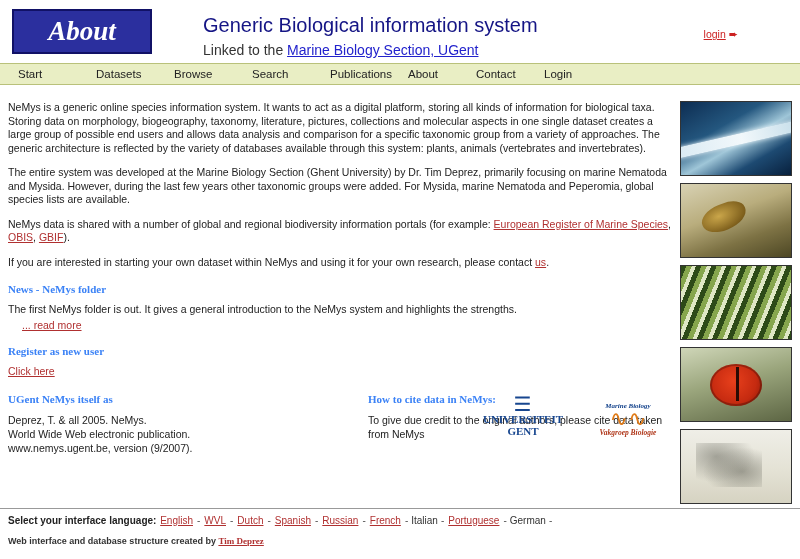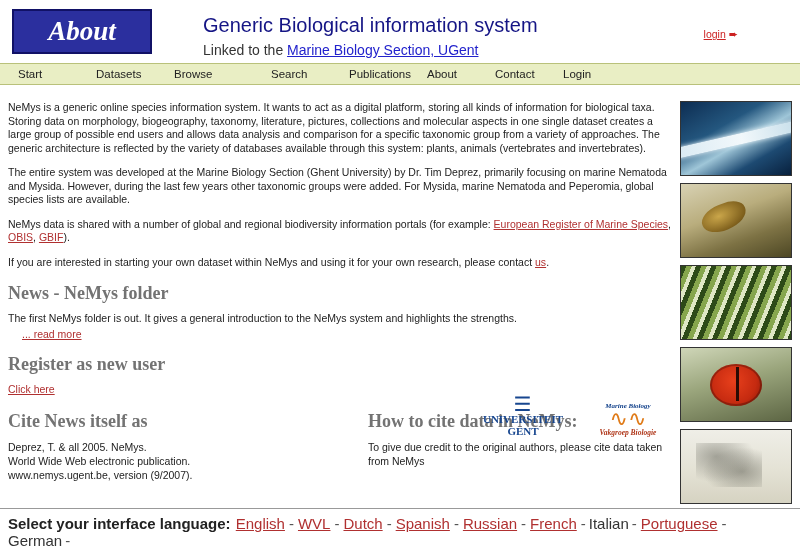--- a/index.html
+++ b/index.html
@@ -96,21 +96,21 @@
   }
   .navbar .nav-item {
     font-size: 11.5px;
     color: #222222;
     width: 78px;
     cursor: pointer;
   }
   .navbar .nav-item:nth-child(1) { width: 78px; }
   .navbar .nav-item:nth-child(2) { width: 78px; }
   .navbar .nav-item:nth-child(3) { width: 78px; }
-  .navbar .nav-item:nth-child(4) { width: 78px; margin-left: 19px; }
+  .navbar .nav-item:nth-child(4) { width: 78px; }
   .navbar .nav-item:nth-child(5) { width: 78px; }
   .navbar .nav-item:nth-child(6) { width: 68px; }
   .navbar .nav-item:nth-child(7) { width: 68px; }
 
   
   .content-wrap {
     position: relative;
     width: 800px;
     height: 404px;
     padding: 0;
@@ -128,23 +128,23 @@
     color: #222222;
     margin: 0 0 11px 0;
     text-align: left;
   }
   .para a {
     color: #b03030;
     text-decoration: underline;
   }
   h2.section-title {
     font-family: "Liberation Serif", serif;
-    font-size: 18px;
-    font-weight: bold;
-    color: #737373;
+    font-size: 11px;
+    font-weight: bold;
+    color: #3b82f6;
     margin: 14px 0 8px 0;
   }
   .readmore {
     margin-left: 14px;
     font-size: 10.5px;
   }
   .readmore a {
     color: #b03030;
     text-decoration: underline;
   }
@@ -282,40 +282,41 @@
     position: absolute;
     left: 0;
     bottom: 0;
     width: 800px;
     border-top: 1px solid #999999;
     background: #ffffff;
     padding: 6px 8px 6px 8px;
     height: 51px;
   }
   .lang-line {
-    font-size: 15px;
+    font-size: 10px;
     color: #222222;
     margin-bottom: 10px;
   }
   .lang-line b { font-weight: bold; }
   .lang-line a {
     color: #b03030;
     text-decoration: underline;
     margin: 0 1px;
   }
   .lang-line span.sep { color: #555555; margin: 0 3px; }
   .lang-line span.plain { color: #333333; }
   .credit {
     font-size: 9px;
     font-weight: bold;
     color: #333333;
   }
   .credit a {
     color: #b03030;
     text-decoration: underline;
+    font-family: Liberation Serif, serif;
   }
 </style>
 </head>
 <body>
 
 <div id="page">
 
   <div class="header">
     <div class="logo-box">
       <span class="logo-text">About</span>
@@ -362,21 +363,21 @@
         <a href="#">... read more</a>
       </div>
 
       <h2 class="section-title">Register as new user</h2>
       <div class="clickhere">
         <a href="#">Click here</a>
       </div>
 
       <div class="cite-row">
         <div class="cite-col-left">
-          <h2 class="section-title">Cite News itself as</h2>
+          <h2 class="section-title">UGent NeMys itself as</h2>
           <div class="cite-lines">
             <div>Deprez, T. &amp; all 2005. NeMys.</div>
             <div>World Wide Web electronic publication.</div>
             <div>www.nemys.ugent.be, version (9/2007).</div>
           </div>
         </div>
         <div class="cite-col-right">
           <h2 class="section-title">How to cite data in NeMys:</h2>
           <div class="cite-lines">
             <div>To give due credit to the original authors, please cite data taken from NeMys</div>

